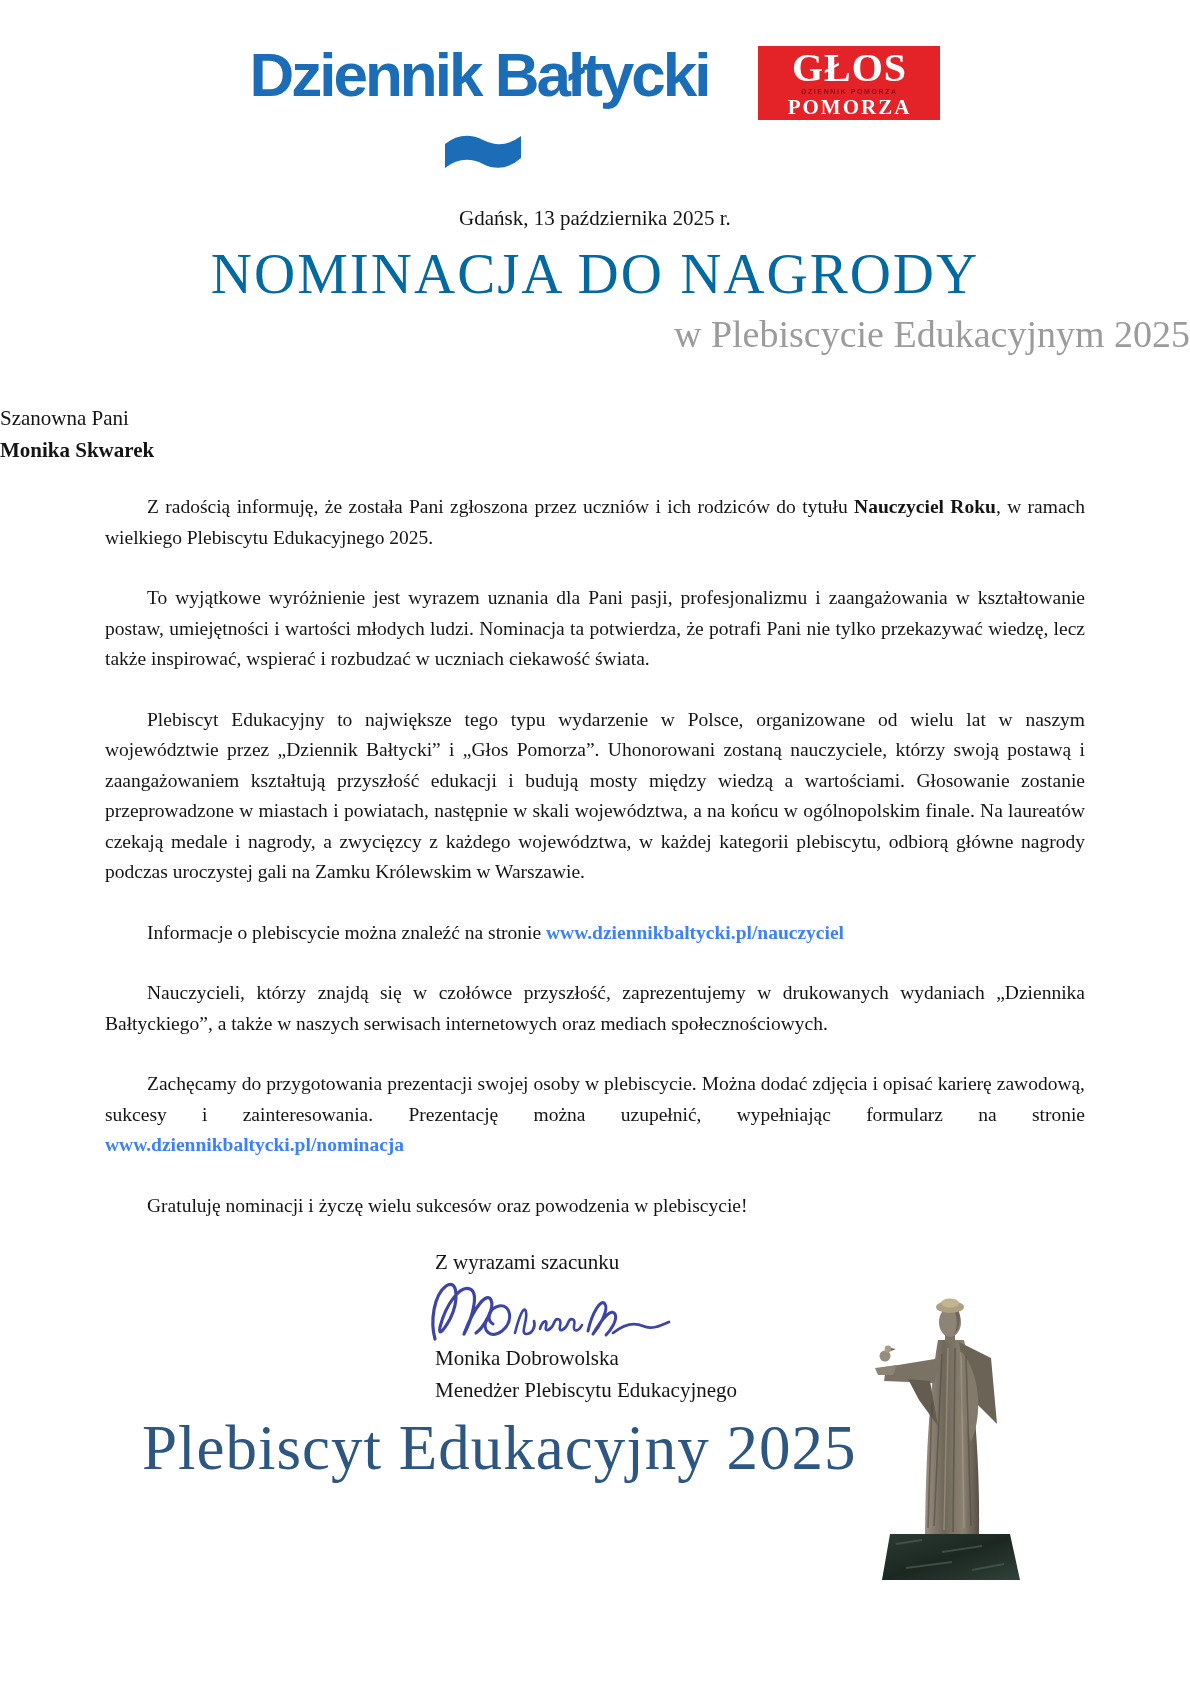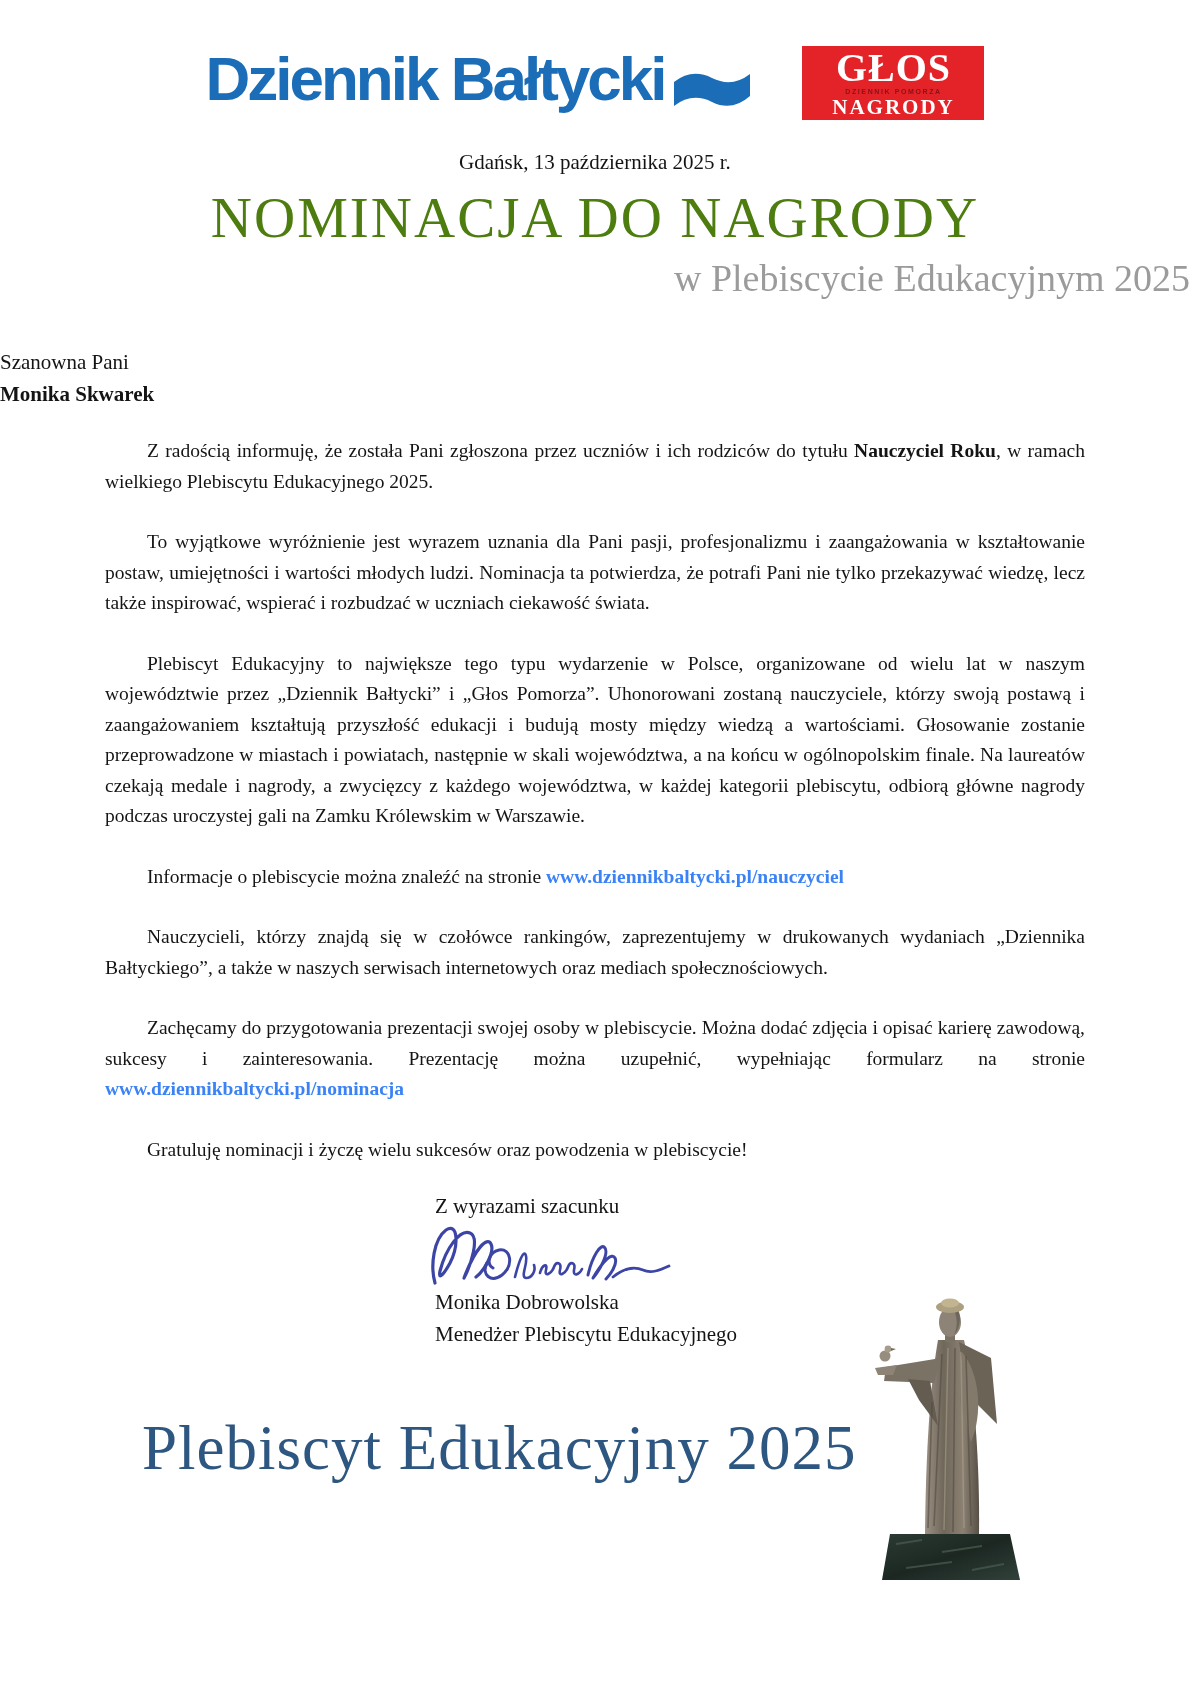--- a/index.html
+++ b/index.html
@@ -8,37 +8,37 @@
     position:relative;
     width:1190px; height:1682px;
     background:#ffffff;
     overflow:hidden;
     font-family:"Liberation Serif", serif;
     color:#141414;
     margin:0 auto;
   }
   
   .logos { padding-top:44px; display:flex; justify-content:center; align-items:flex-start; gap:50px; }
-  .db-logo { display:flex; align-items:center; }
+  .db-logo { display:flex; align-items:center;flex-direction:column; }
   .db-logo-text {
     font-family:"Liberation Sans", sans-serif;
     font-weight:700; font-size:62px; line-height:1;
     letter-spacing:-3px; color:#1a6db6;
   }
   .db-wave { margin:26px 0 0 8px; }
   .gp-logo {
     width:182px; height:74px; background:#e42328; margin-top:2px;
     display:flex; flex-direction:column; align-items:center; justify-content:center;
   }
   .gp-glos { font-size:40px; font-weight:700; color:#ffffff; line-height:0.95; letter-spacing:1px; }
   .gp-small { font-size:7px; color:#8c1016; font-weight:700; letter-spacing:1.6px; line-height:1; margin-top:1px; font-family:"Liberation Sans", sans-serif; }
   .gp-pomorza { font-size:21px; font-weight:700; color:#ffffff; letter-spacing:2px; line-height:1; margin-top:2px; }
   
   .date { text-align:center; font-size:21px; margin-top:30px; }
-  .title { text-align:center; font-size:57px; font-weight:400; color:#4d7c0f; margin-top:10px; letter-spacing:2px; }
+  .title { text-align:center; font-size:57px; font-weight:400; color:#0369a1; margin-top:10px; letter-spacing:2px; }
   .subtitle { text-align:right; font-size:38px; font-weight:400; color:#9b9b9b; margin-top:6px; }
   .salutation { margin-top:46px; font-size:21px; line-height:32px; }
   .salutation .name { font-weight:700; }
   
   .body { margin:26px 105px 0 105px; }
   .body p {
     font-size:19.5px; line-height:30.5px; text-align:justify;
     text-indent:42px; margin-top:30px;
   }
   .body p.first { margin-top:0; }
@@ -63,21 +63,21 @@
   <div class="logos">
     <div class="db-logo">
       <span class="db-logo-text">Dziennik Bałtycki</span>
       <svg class="db-wave" width="80" height="44" viewBox="0 0 80 44">
         <path d="M2,12 Q20,-2 40,8 Q60,18 78,4 L78,26 Q60,42 40,32 Q20,22 2,36 Z" fill="#1a6db6"></path>
       </svg>
     </div>
     <div class="gp-logo">
       <div class="gp-glos">GŁOS</div>
       <div class="gp-small">DZIENNIK POMORZA</div>
-      <div class="gp-pomorza">NAGRODY</div>
+      <div class="gp-pomorza">POMORZA</div>
     </div>
   </div>
 
   <div class="date">Gdańsk, 13 października 2025 r.</div>
   <h1 class="title">NOMINACJA DO NAGRODY</h1>
   <h2 class="subtitle">w Plebiscycie Edukacyjnym 2025</h2>
 
   <div class="salutation">
     <div>Szanowna Pani</div>
     <div class="name">Monika Skwarek</div>
@@ -85,21 +85,21 @@
 
   <div class="body">
     <p class="first"><span>Z radością informuję, że została Pani zgłoszona przez uczniów i ich rodziców do tytułu </span><b>Nauczyciel Roku</b><span>, w ramach wielkiego Plebiscytu Edukacyjnego 2025.</span></p>
 
     <p>To wyjątkowe wyróżnienie jest wyrazem uznania dla Pani pasji, profesjonalizmu i zaangażowania w kształtowanie postaw, umiejętności i wartości młodych ludzi. Nominacja ta potwierdza, że potrafi Pani nie tylko przekazywać wiedzę, lecz także inspirować, wspierać i rozbudzać w uczniach ciekawość świata.</p>
 
     <p>Plebiscyt Edukacyjny to największe tego typu wydarzenie w Polsce, organizowane od wielu lat w naszym województwie przez „Dziennik Bałtycki” i „Głos Pomorza”. Uhonorowani zostaną nauczyciele, którzy swoją postawą i zaangażowaniem kształtują przyszłość edukacji i budują mosty między wiedzą a wartościami. Głosowanie zostanie przeprowadzone w miastach i powiatach, następnie w skali województwa, a na końcu w ogólnopolskim finale. Na laureatów czekają medale i nagrody, a zwycięzcy z każdego województwa, w każdej kategorii plebiscytu, odbiorą główne nagrody podczas uroczystej gali na Zamku Królewskim w Warszawie.</p>
 
     <p><span>Informacje o plebiscycie można znaleźć na stronie </span><span class="link">www.dziennikbaltycki.pl/nauczyciel</span></p>
 
-    <p>Nauczycieli, którzy znajdą się w czołówce rankingów, zaprezentujemy w drukowanych wydaniach „Dziennika Bałtyckiego”, a także w naszych serwisach internetowych oraz mediach społecznościowych.</p>
+    <p>Nauczycieli, którzy znajdą się w czołówce przyszłość, zaprezentujemy w drukowanych wydaniach „Dziennika Bałtyckiego”, a także w naszych serwisach internetowych oraz mediach społecznościowych.</p>
 
     <p><span>Zachęcamy do przygotowania prezentacji swojej osoby w plebiscycie. Można dodać zdjęcia i opisać karierę zawodową, sukcesy i zainteresowania. Prezentację można uzupełnić, wypełniając formularz na stronie </span><span class="link">www.dziennikbaltycki.pl/nominacja</span></p>
 
     <p>Gratuluję nominacji i życzę wielu sukcesów oraz powodzenia w plebiscycie!</p>
   </div>
 
   <div class="sig">
     <div>Z wyrazami szacunku</div>
     <svg class="sig-svg" width="250" height="68" viewBox="0 0 250 68">
       <g fill="none" stroke="#3c45a5" stroke-linecap="round" stroke-linejoin="round">

